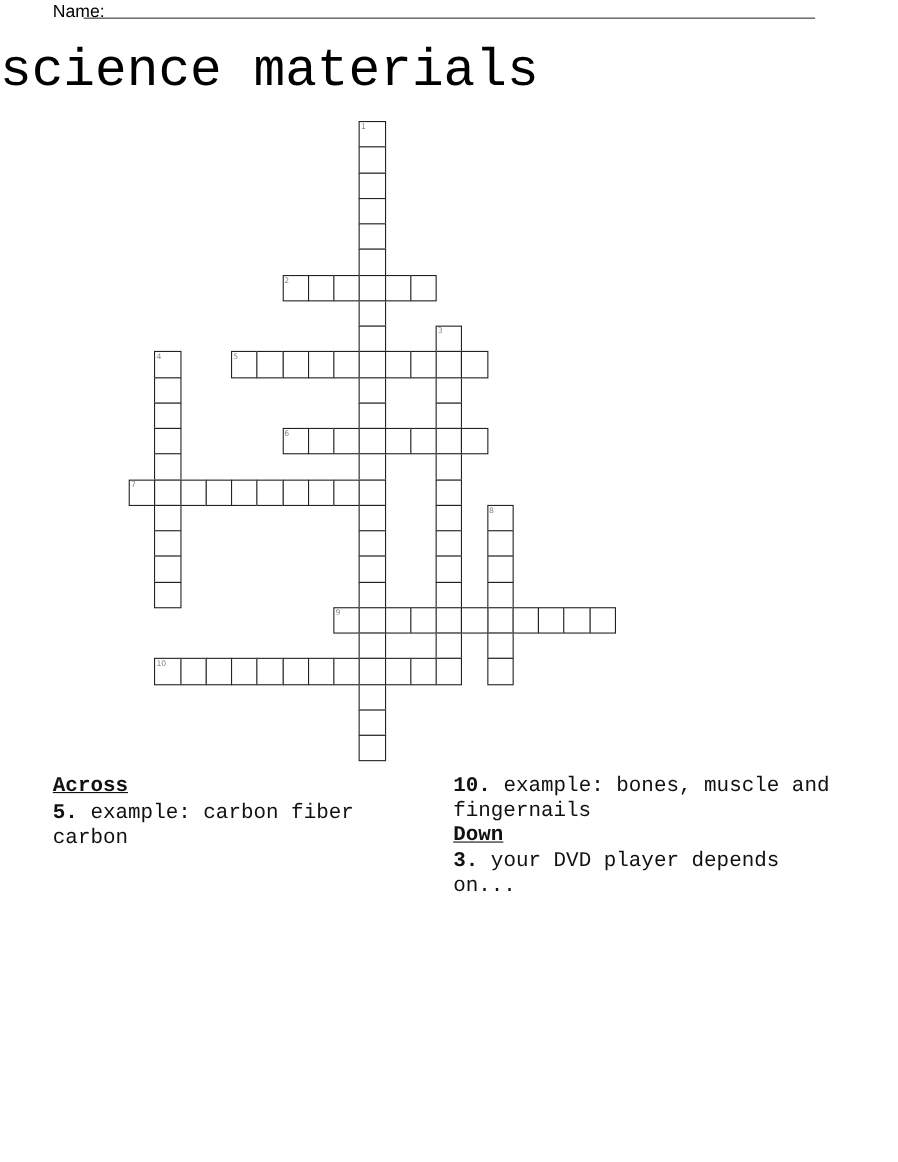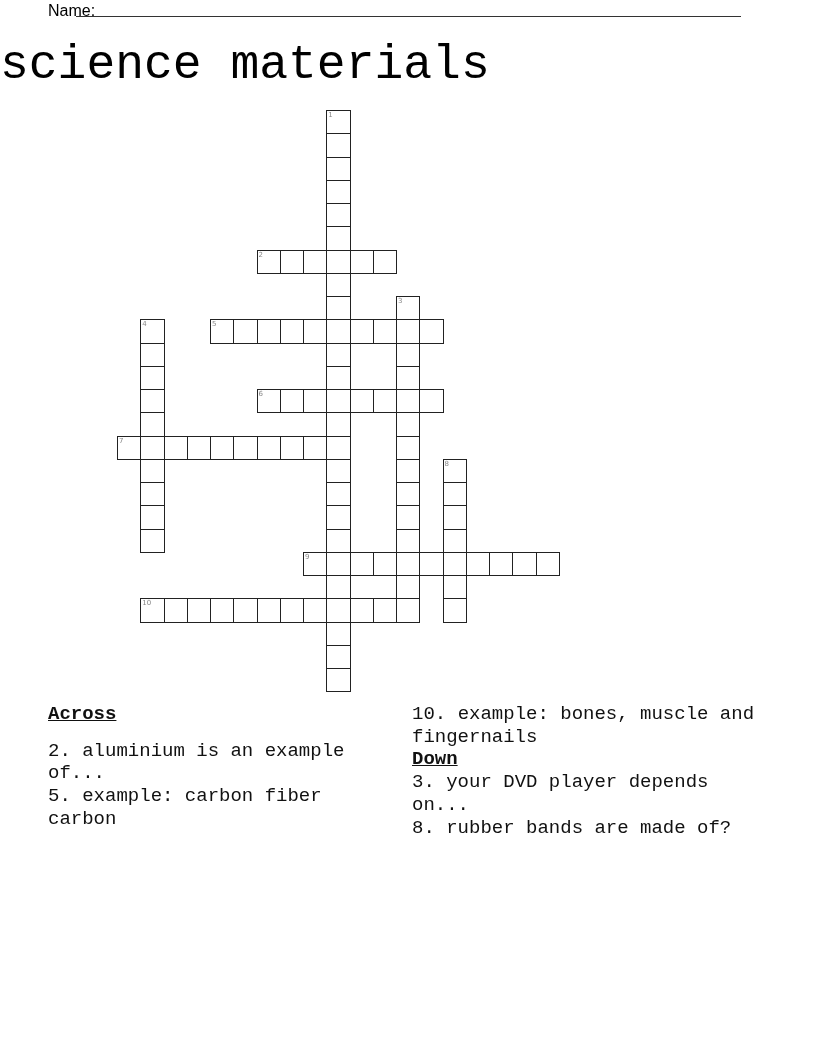--- a/index.html
+++ b/index.html
@@ -87,28 +87,28 @@
     .clues.right {
       left: 412px;
       width: 360px;
     }
     .clue-heading {
       font-weight: bold;
       text-decoration: underline;
       margin-bottom: 0px;
     }
     .clue-heading.first {
-      margin-bottom: 14px;
+      margin-bottom: 2px;
     }
     .clue {
       white-space: normal;
       word-wrap: break-word;
     }
     .clue-num {
-      font-weight: normal;
+      font-weight: bold;
     }
   </style>
 </head>
 <body>
 
 <div class="name-row">
   <span class="name-label">Name:</span>
 </div>
 <div class="name-line"></div>
 
@@ -233,22 +233,20 @@
     <div class="cell" style="left: 233.25px; top: 598.25px;"></div>
     <div class="cell" style="left: 256.5px; top: 598.25px;"></div>
     <div class="cell" style="left: 279.75px; top: 598.25px;"></div>
     <div class="cell" style="left: 303px; top: 598.25px;"></div>
     <div class="cell" style="left: 349.5px; top: 598.25px;"></div>
     <div class="cell" style="left: 372.75px; top: 598.25px;"></div>
   </div>
 
 <div class="clues left">
   <div class="clue-heading first">Across</div>
-  <div class="clue"><span class="clue-num"><span>2</span>.</span> <span>aluminium is an example of...</span></div>
   <div class="clue"><span class="clue-num"><span>5</span>.</span> <span>example: carbon fiber carbon</span></div>
 </div>
 
 <div class="clues right">
   <div class="clue"><span class="clue-num"><span>10</span>.</span> <span>example: bones, muscle and fingernails</span></div>
   <div class="clue-heading">Down</div>
   <div class="clue"><span class="clue-num"><span>3</span>.</span> <span>your DVD player depends on...</span></div>
-  <div class="clue"><span class="clue-num"><span>8</span>.</span> <span>rubber bands are made of?</span></div>
 </div>
 
 </body></html>

